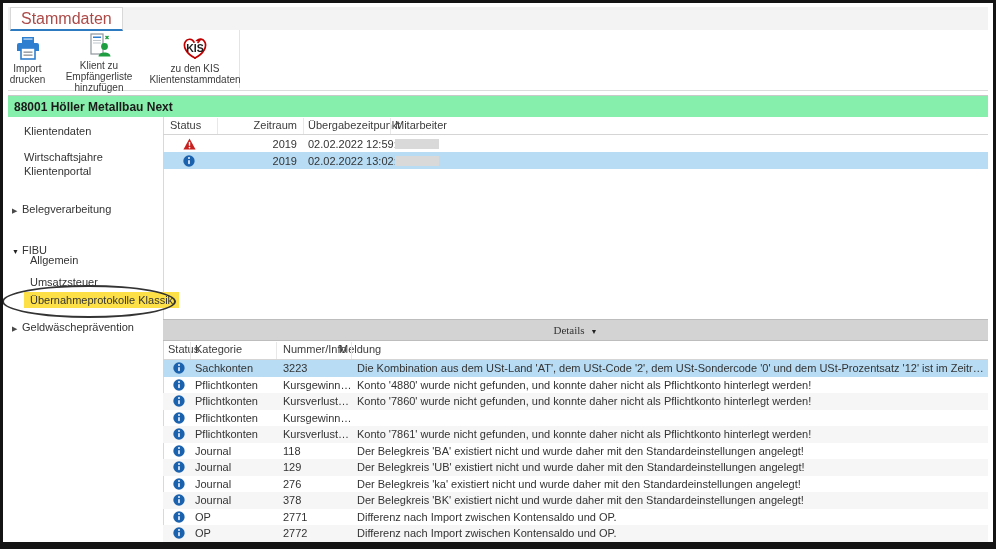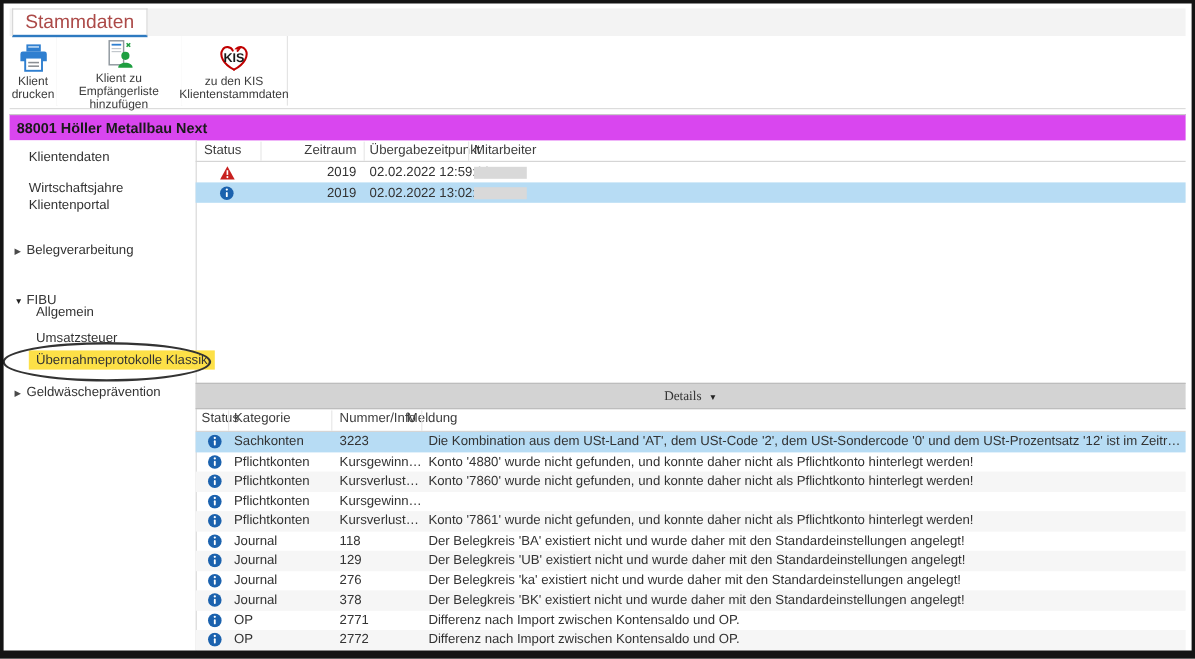--- a/index.html
+++ b/index.html
@@ -16,21 +16,21 @@
        font-size:16px;color:#ac4a48;z-index:2;}
 
   
   .toolbar{left:8px;top:30px;width:980px;height:60px;background:#fff;border-bottom:1px solid #dcdcdc;}
   .tbtn{top:30px;height:58px;background:#fff;border-right:1px solid #e4e4e4;display:flex;
         flex-direction:column;align-items:center;cursor:default;}
   .tbtn .ic{height:28px;display:flex;align-items:flex-end;justify-content:flex-start;margin-top:3px;}
   .tbtn .lbl{font-size:10px;line-height:11px;color:#3b3b3b;text-align:center;margin-top:2px;}
 
   
-  .client-header{left:8px;top:95px;width:980px;height:22px;background:#d946ef;
+  .client-header{left:8px;top:95px;width:980px;height:22px;background:#86efac;
                  border-top:1px solid #c9c9c9;font-size:12px;font-weight:bold;color:#1a1a1a;
                  line-height:22px;padding-left:6px;box-sizing:border-box;}
 
   
   .sidebar{left:8px;top:117px;width:155px;height:425px;border-right:1px solid #d9d9d9;background:#fff;}
   .side-item{position:absolute;left:0;width:155px;height:18px;display:flex;align-items:center;
              font-size:11px;color:#333;cursor:default;white-space:nowrap;}
   .lv0{padding-left:16px;}
   .lvA{padding-left:4px;}
   .lv1{padding-left:22px;}
@@ -84,21 +84,21 @@
       <svg width="26" height="25" viewBox="0 0 26 25">
         <rect x="7" y="1" width="12" height="6" fill="#2f7fd0"></rect>
         <rect x="8.5" y="2.3" width="9" height="1.6" fill="#a9cdef"></rect>
         <path d="M4 7 h18 a2 2 0 0 1 2 2 v6 h-22 v-6 a2 2 0 0 1 2 -2 z" fill="#2f7fd0"></path>
         <rect x="6" y="12" width="14" height="11" fill="#fff" stroke="#2f7fd0" stroke-width="1.6"></rect>
         <rect x="8.5" y="15.5" width="9" height="1.3" fill="#8a8f94"></rect>
         <rect x="8.5" y="18.5" width="9" height="1.3" fill="#8a8f94"></rect>
       </svg>
     </span>
     <span class="lbl">
-      <span>Klient</span><br>
+      <span>Import</span><br>
       <span>drucken</span>
     </span>
   </div>
 
   <div class="abs tbtn" style="left:47px;width:104px;">
     <span class="ic">
       <svg width="26" height="25" viewBox="0 0 26 25">
         <rect x="5" y="1" width="12" height="20" fill="#fff" stroke="#8f979e" stroke-width="1.2"></rect>
         <rect x="7" y="3.5" width="8" height="1.5" fill="#2f7fd0"></rect>
         <rect x="7" y="7" width="8" height="1" fill="#c2c7cc"></rect>

